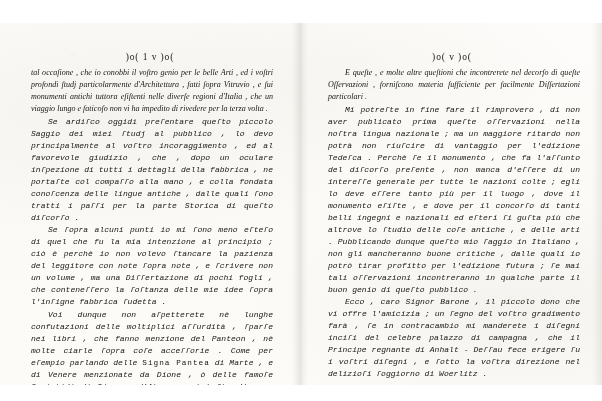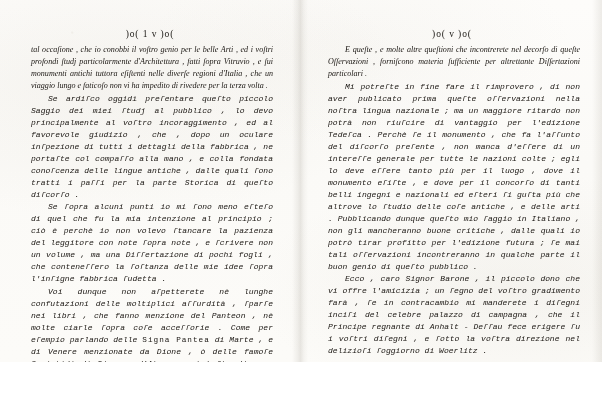--- a/index.html
+++ b/index.html
@@ -12,20 +12,21 @@
     width: 602px;
     height: 362px;
     overflow: hidden;
     background:
       radial-gradient(ellipse 70% 55% at 18% 22%, rgba(206,200,186,0.16), rgba(255,255,255,0) 70%),
       radial-gradient(ellipse 60% 45% at 85% 80%, rgba(200,194,180,0.14), rgba(255,255,255,0) 72%),
       radial-gradient(ellipse 50% 40% at 60% 12%, rgba(210,205,192,0.10), rgba(255,255,255,0) 70%),
       linear-gradient(180deg, #fdfcfa 0%, #fbfaf7 45%, #fcfbf8 100%);
     font-family: "Liberation Serif", "DejaVu Serif", serif;
     color: #14110e;
+    margin-top: 23px;
   }
   
   #grain {
     position: absolute;
     inset: 0;
     pointer-events: none;
     opacity: 0.5;
     background-image:
       radial-gradient(circle at 12% 9%, rgba(170,160,140,0.20) 0.6px, rgba(0,0,0,0) 1.6px),
       radial-gradient(circle at 31% 64%, rgba(170,160,140,0.16) 0.6px, rgba(0,0,0,0) 1.6px),
@@ -137,21 +138,21 @@
       <p class="para indent">Se ardiſco oggidì preſentare queſto piccolo Saggio dei miei ſtudj al pubblico , lo devo principalmente al voſtro incoraggimento , ed al favorevole giudizio , che , dopo un oculare inſpezione di tutti i dettagli della fabbrica , ne portaſte col compaſſo alla mano , e colla fondata conoſcenza delle lingue antiche , dalle quali ſono tratti i paſſi per la parte Storica di queſto diſcorſo .</p>
       <p class="para indent">Se ſopra alcuni punti io mi ſono meno eſteſo di quel che fu la mia intenzione al principio ; ciò è perchè io non volevo ſtancare la pazienza del leggitore con note ſopra note , e ſcrivere non un volume , ma una Diſſertazione di pochi fogli , che conteneſſero la ſoſtanza delle mie idee ſopra l'inſigne fabbrica ſudetta .</p>
       <p class="para indent">Voi dunque non aſpetterete nè lunghe confutazioni delle moltiplici aſſurdità , ſparſe nei libri , che fanno menzione del Panteon , nè molte ciarle ſopra coſe acceſſorie . Come per eſempio parlando delle <span class="roman-sp">Signa Pantea</span> di Marte , e di Venere menzionate da Dione , ò delle famoſe Cariatidi di Diogene d'Atene , mi baſta di aver dimoſtrato quanto alle prime , che foſſero ſtatue meſſe in due delle gran nicchie del tempio , ſenza entrare nelle moltiplici queſtioni riguardanti <span class="roman-sp">Signa Pantea</span> in generale , e la figurazione di queſte due in particolare :</p>
     </div>
     <div class="catchword">quan-</div>
   </div>
 
   <div class="page-half" id="right-half">
     <div class="signature">)o(  v  )o(</div>
     <div class="textblock">
-      <p class="para indent">E queſte , e molte altre queſtioni che incontrerete nel decorſo di queſte Oſſervazioni , forniſcono materia ſufficiente per altrettante Diſſertazioni particolari .</p>
+      <p class="para indent">E queſte , e molte altre queſtioni che incontrerete nel decorſo di queſte Oſſervazioni , forniſcono materia ſufficiente per facilmente Diſſertazioni particolari .</p>
       <p class="para indent">Mi potreſte in fine fare il rimprovero , di non aver publicato prima queſte oſſervazioni nella noſtra lingua nazionale ; ma un maggiore ritardo non potrà non riuſcire di vantaggio per l'edizione Tedeſca . Perchè ſe il monumento , che fa l'aſſunto del diſcorſo preſente , non manca d'eſſere di un intereſſe generale per tutte le nazioni colte ; egli lo deve eſſere tanto più per il luogo , dove il monumento eſiſte , e dove per il concorſo di tanti belli ingegni e nazionali ed eſteri ſi guſta più che altrove lo ſtudio delle coſe antiche , e delle arti . Pubblicando dunque queſto mio ſaggio in Italiano , non gli mancheranno buone critiche , dalle quali io potrò tirar profitto per l'edizione futura ; ſe mai tali oſſervazioni incontreranno in qualche parte il buon genio di queſto pubblico .</p>
       <p class="para indent">Ecco , caro Signor Barone , il piccolo dono che vi offre l'amicizia ; un ſegno del voſtro gradimento farà , ſe in contracambio mi manderete i diſegni inciſi del celebre palazzo di campagna , che il Principe regnante di Anhalt - Deſſau fece erigere ſu i voſtri diſegni , e ſotto la voſtra direzione nel delizioſi ſoggiorno di Woerlitz .</p>
       <div class="dateline">Roma il dì 20. Decembre 1790.</div>
       <div class="signature-mark">IM-</div>
     </div>
   </div>
 
   <div id="gutter"></div>
   <div id="edge-right"></div>
 

